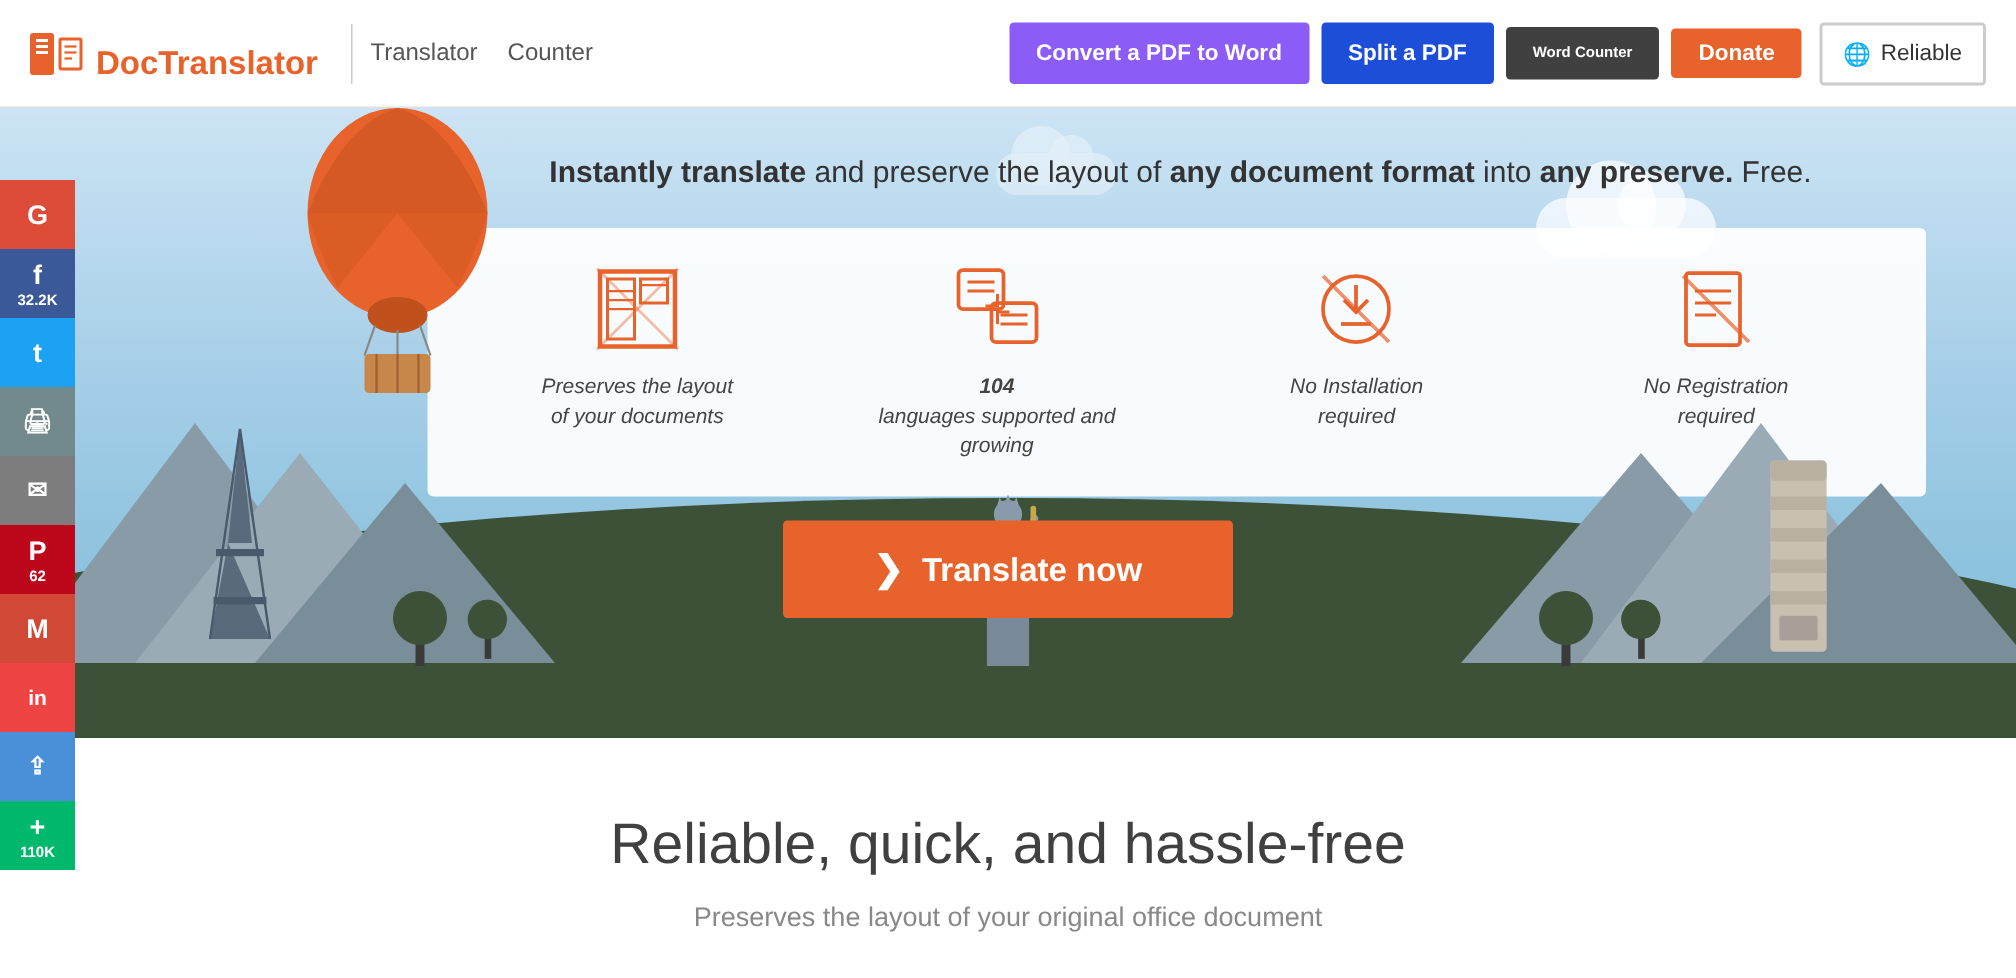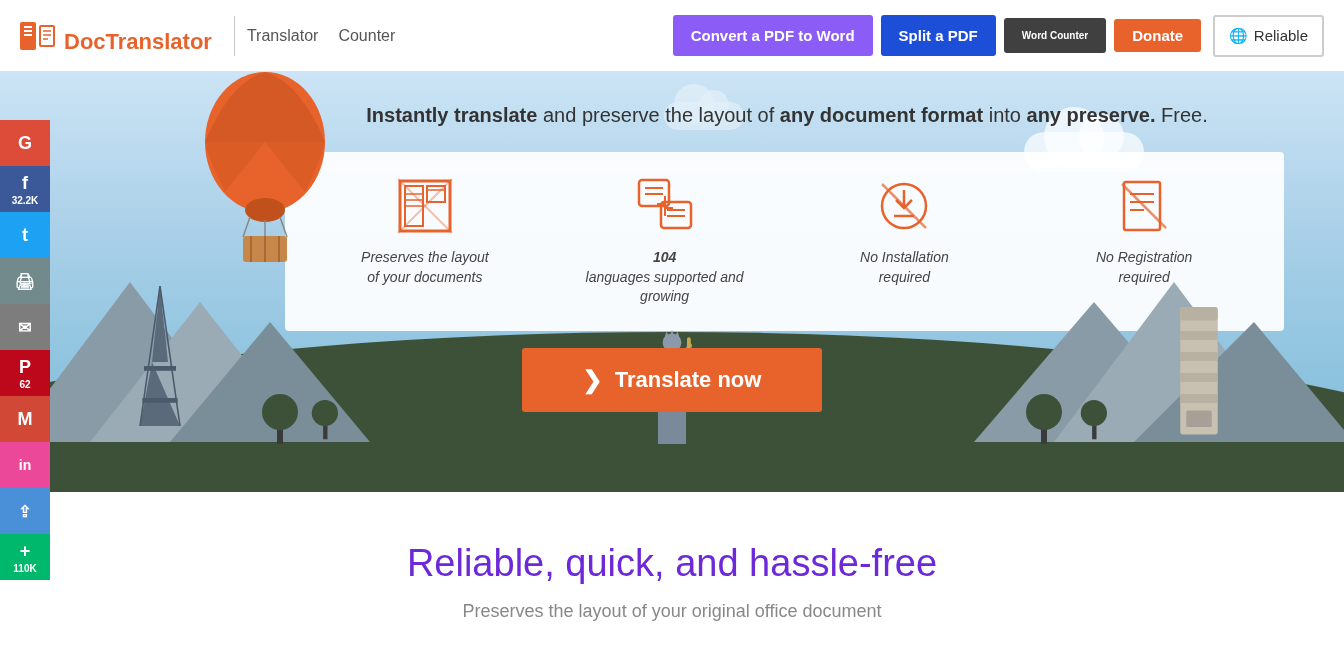--- a/index.html
+++ b/index.html
@@ -244,33 +244,33 @@
     }
     .social-item .social-icon { font-size: 18px; font-weight: bold; }
     .social-item .social-count { font-size: 10px; margin-top: 1px; }
     .s-google { background: #dd4b39; }
     .s-facebook { background: #3b5998; }
     .s-twitter { background: #1da1f2; }
     .s-print { background: #738a8d; }
     .s-email { background: #7d7d7d; }
     .s-pinterest { background: #bd081c; }
     .s-gmail { background: #d14836; }
-    .s-linkedin { background: #ec4899; }
+    .s-linkedin { background: #ef4444; }
     .s-bookmark { background: #4a90d9; }
     .s-more { background: #00b86b; }
 
     
     .bottom-section {
       background: #fff;
       padding: 50px 20px;
       text-align: center;
     }
     .bottom-title {
       font-size: 38px;
-      color: #6d28d9;
+      color: #404040;
       font-weight: 300;
       margin-bottom: 16px;
     }
     .bottom-subtitle {
       font-size: 18px;
       color: #888;
     }
 
     
     .icon-svg {

